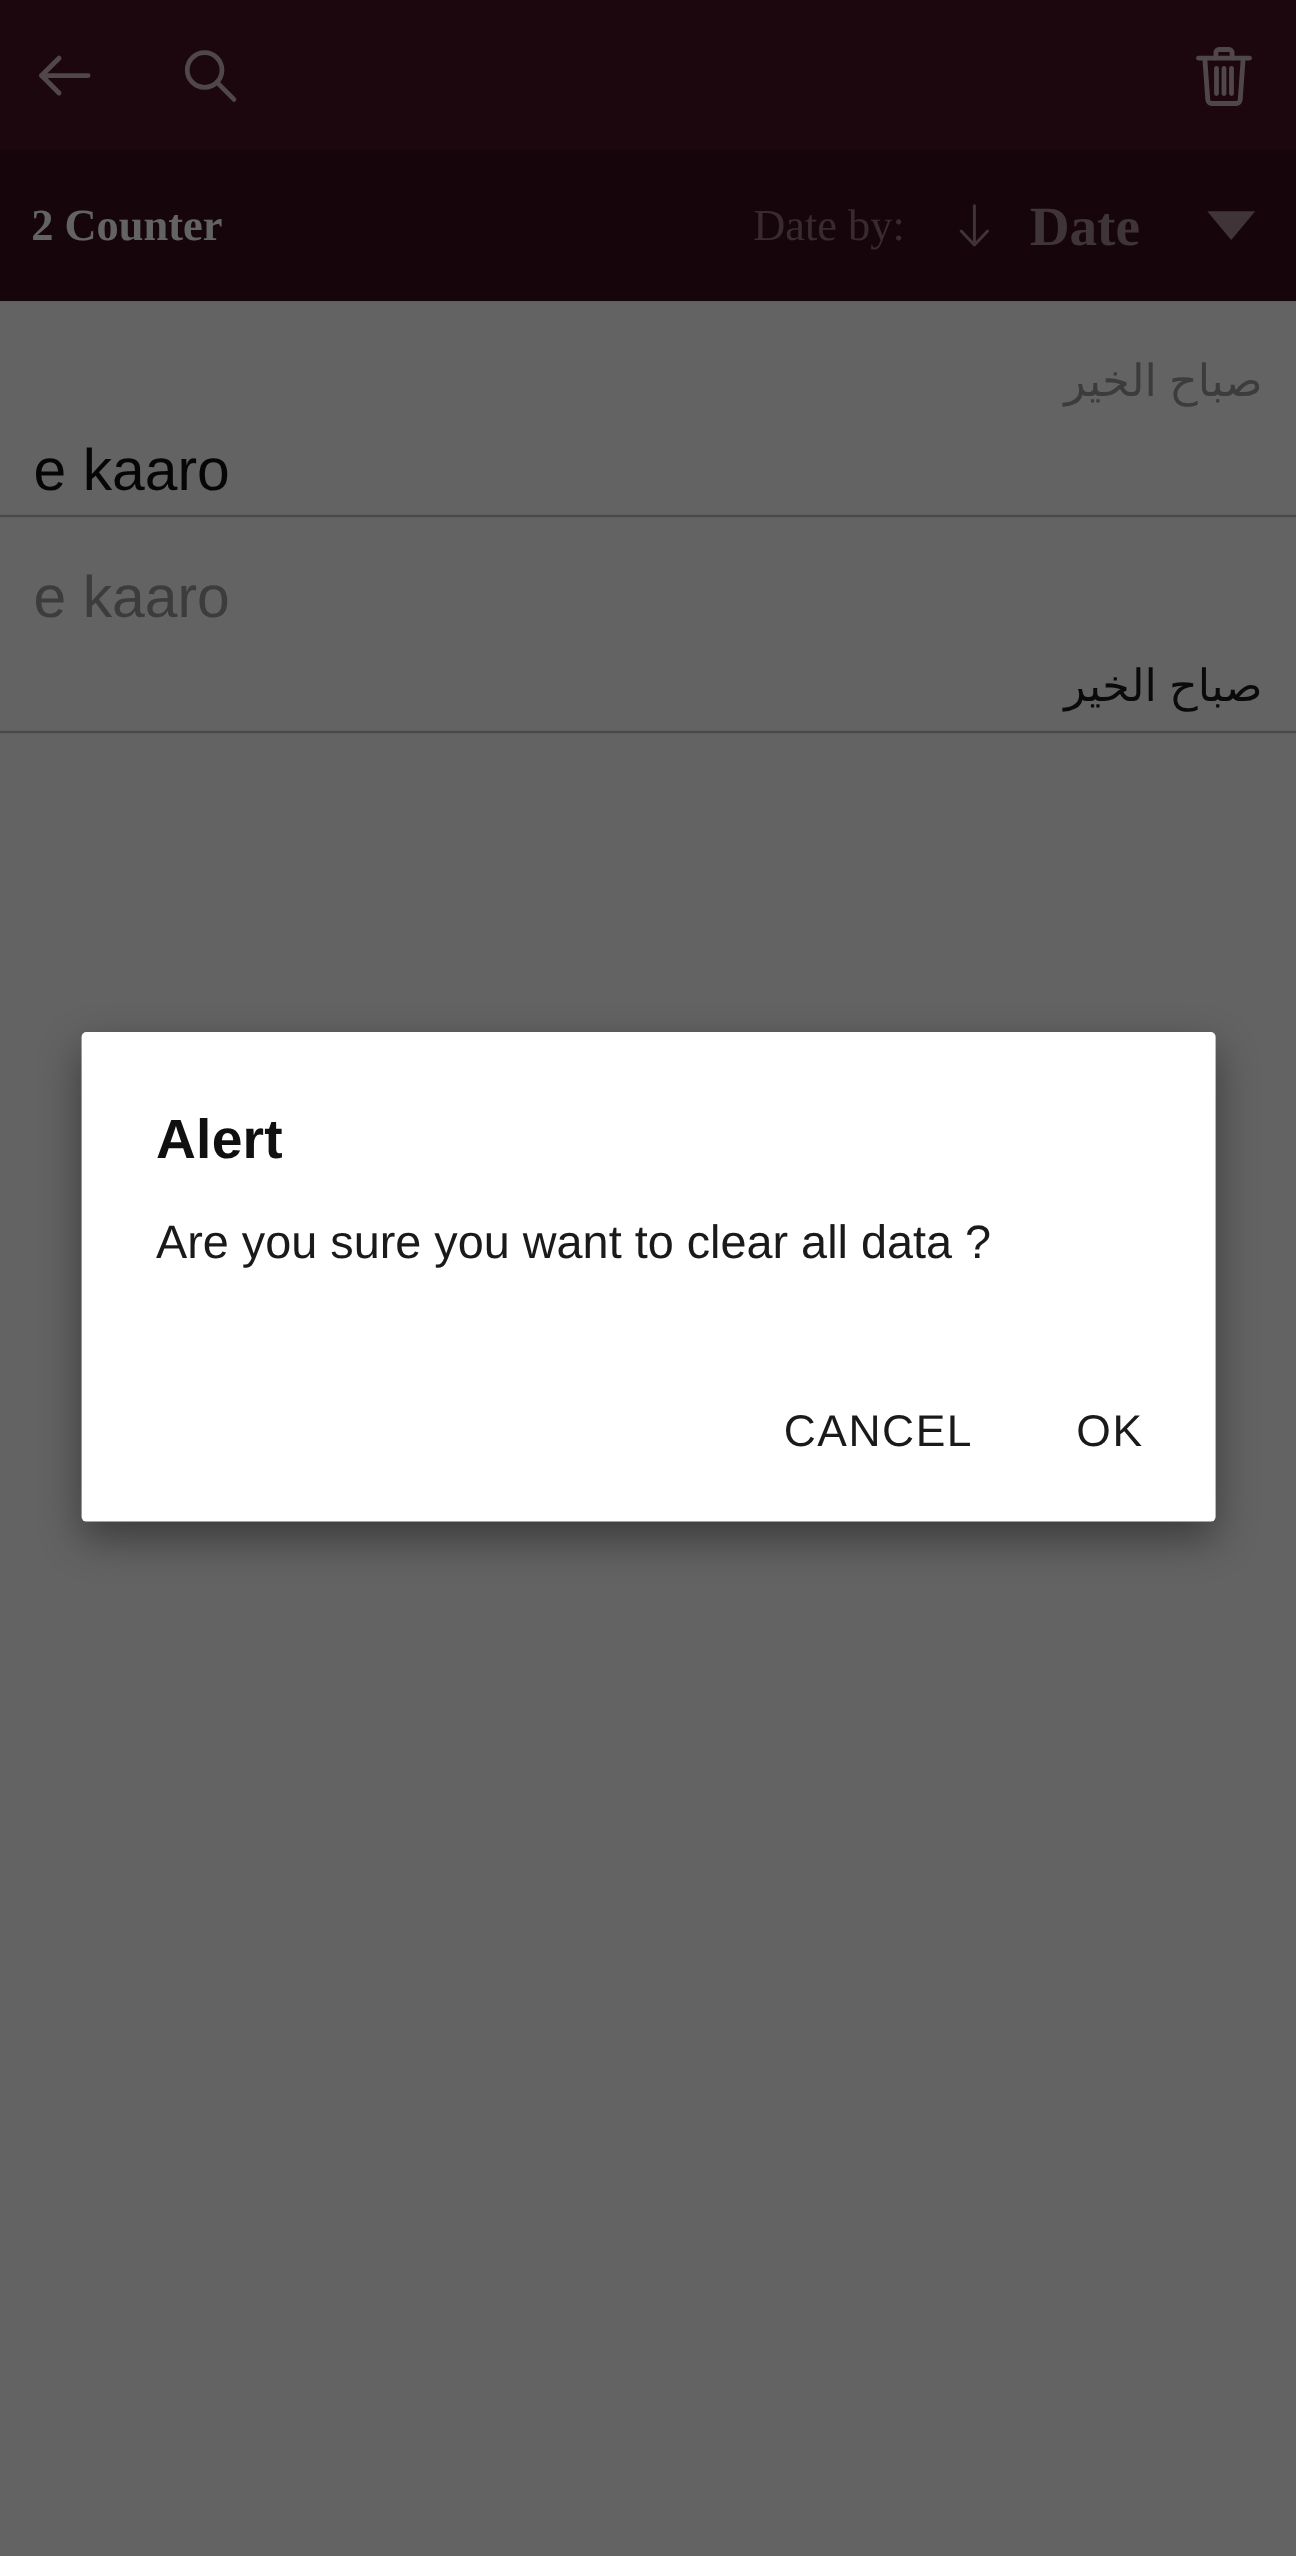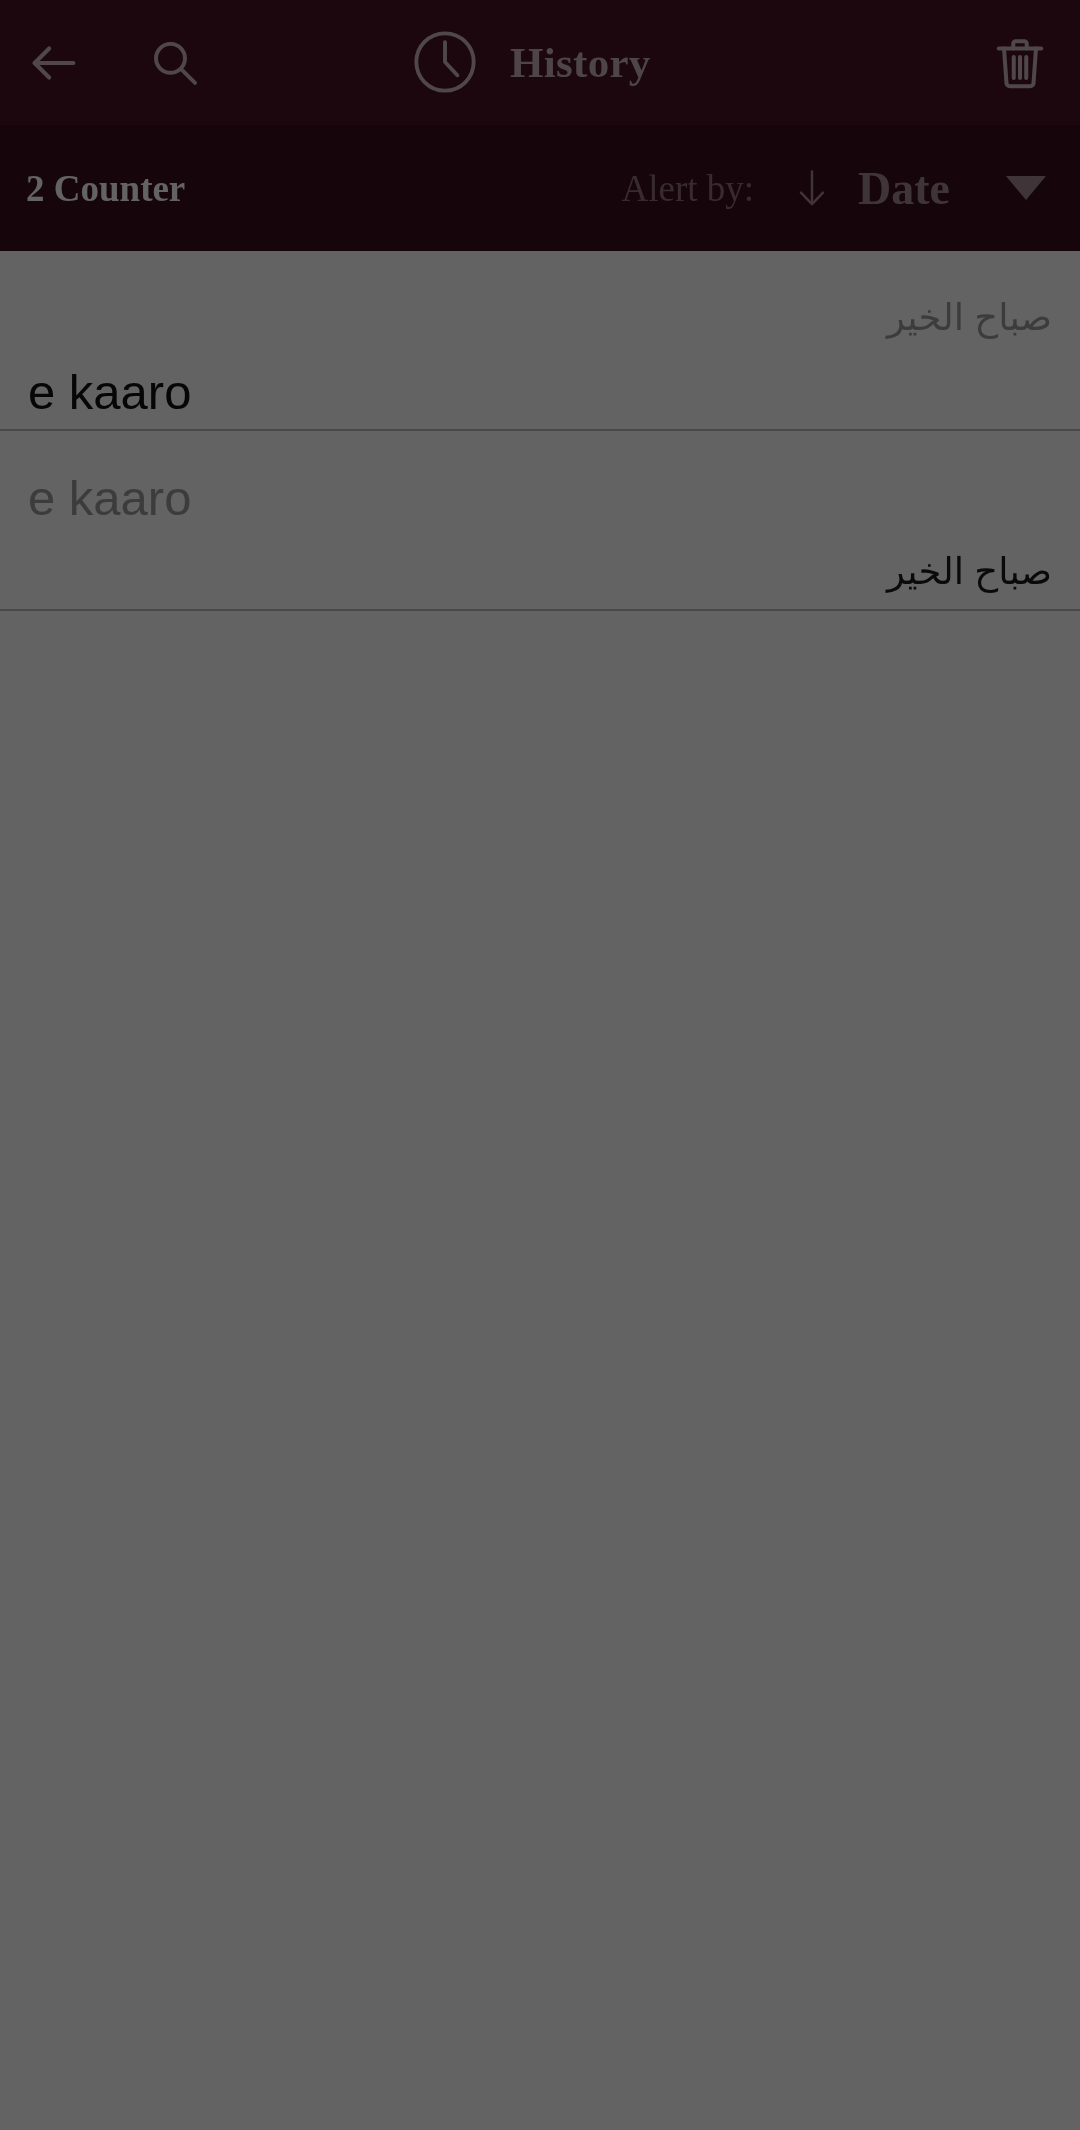--- a/index.html
+++ b/index.html
@@ -230,47 +230,38 @@
         </svg>
       </div>
 
       <div id="search-btn" class="bar-icon">
         <svg width="56" height="56" viewBox="0 0 24 24" fill="none" stroke="currentColor" stroke-width="1.7" stroke-linecap="round">
           <circle cx="10.5" cy="10" r="6.2"></circle>
           <line x1="15.2" y1="14.7" x2="21" y2="20.5"></line>
         </svg>
       </div>
 
-      <div id="title-group">
-        <div id="clock-icon" class="bar-icon">
-          <svg width="74" height="74" viewBox="0 0 24 24" fill="none" stroke="currentColor" stroke-width="1.25" stroke-linecap="round" stroke-linejoin="round">
-            <circle cx="12" cy="12" r="9.3"></circle>
-            <polyline points="12,5.6 12,12 16,16.3"></polyline>
-          </svg>
-        </div>
-        <div id="app-title">History</div>
-      </div>
 
       <div id="delete-btn" class="bar-icon">
         <svg width="60" height="60" viewBox="0 0 24 24" fill="none" stroke="currentColor" stroke-width="1.6" stroke-linecap="round" stroke-linejoin="round">
           <path d="M3.5 6.2 H20.5"></path>
           <path d="M9.3 6.2 V4.3 a1 1 0 0 1 1-1 h3.4 a1 1 0 0 1 1 1 V6.2"></path>
           <path d="M5.6 6.2 L6.6 20.1 a1.3 1.3 0 0 0 1.3 1.2 h8.2 a1.3 1.3 0 0 0 1.3-1.2 L18.4 6.2"></path>
           <line x1="9.5" y1="9.6" x2="9.5" y2="18"></line>
           <line x1="12" y1="9.6" x2="12" y2="18"></line>
           <line x1="14.5" y1="9.6" x2="14.5" y2="18"></line>
         </svg>
       </div>
     </div>
 
     <div id="sort-bar">
       <div id="counter-label">2 Counter</div>
 
       <div id="sort-group">
-        <div id="sort-by-label">Alert by:</div>
+        <div id="sort-by-label">Date by:</div>
 
         <div id="sort-dir-icon">
           <svg width="44" height="54" viewBox="0 0 24 24" fill="none" stroke="currentColor" stroke-width="1.35" stroke-linecap="round" stroke-linejoin="round">
             <line x1="12" y1="3" x2="12" y2="20.5"></line>
             <polyline points="6,14.5 12,20.8 18,14.5"></polyline>
           </svg>
         </div>
 
         <div id="sort-field-label">Date</div>
 
@@ -292,14 +283,22 @@
       <div class="history-item">
         <div class="hist-target muted">e kaaro</div>
         <div class="hist-source strong">صباح الخير</div>
       </div>
 
     </div>
   </div>
 
   <div id="scrim"></div>
 
+  <div id="alert-dialog">
+    <div id="dialog-title">Alert</div>
+    <div id="dialog-message">Are you sure you want to clear all data ?</div>
+    <div id="dialog-actions">
+      <button class="dialog-btn">CANCEL</button>
+      <button class="dialog-btn">OK</button>
+    </div>
+  </div>
 
 </div>
 
 </body></html>

